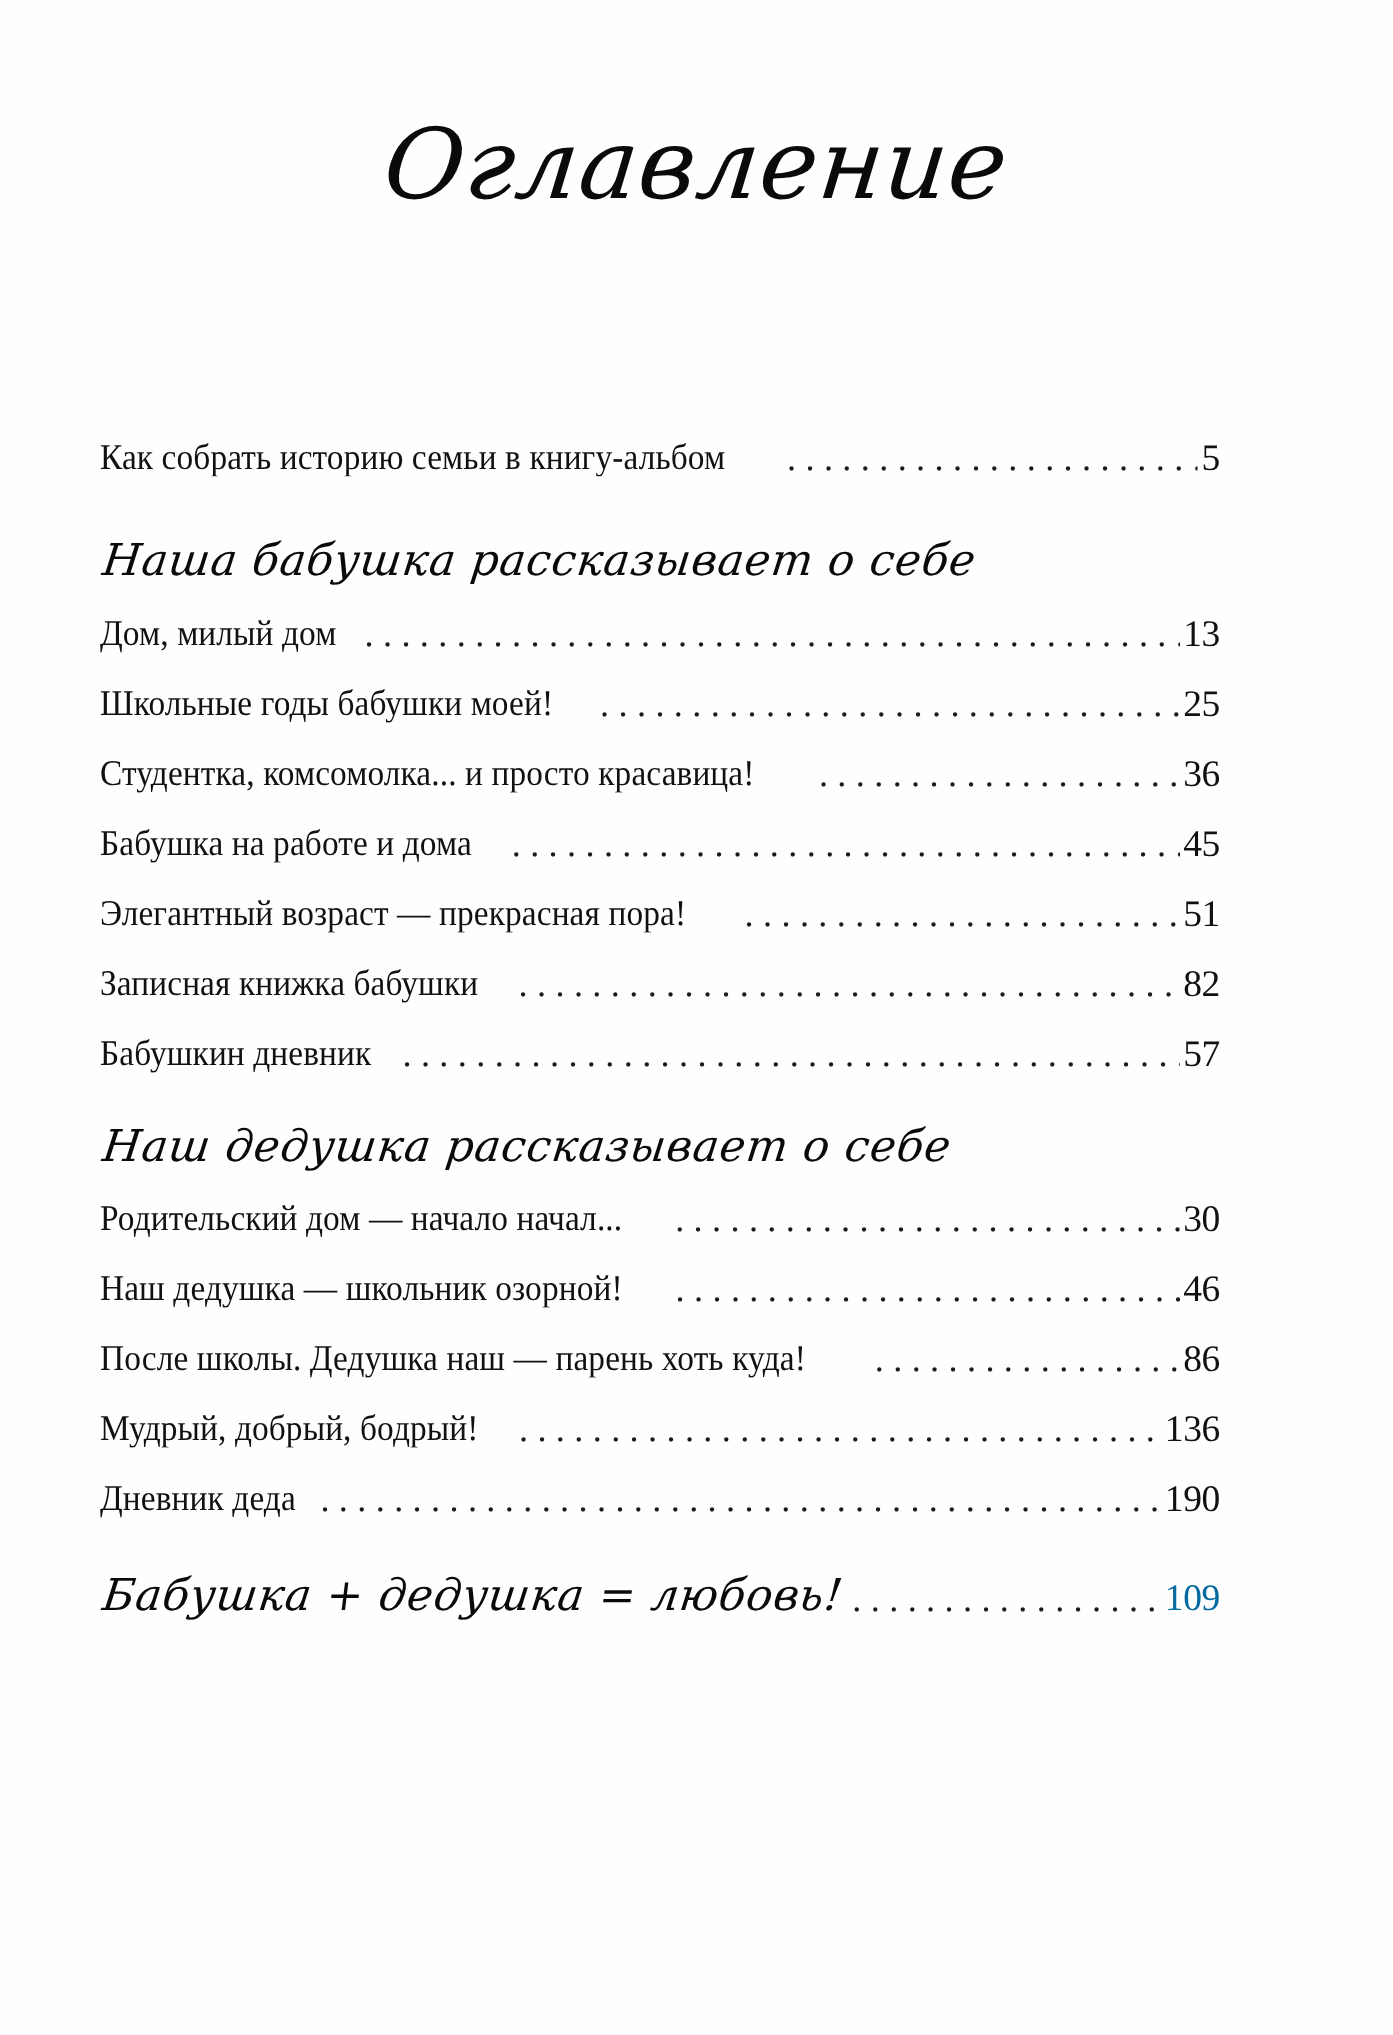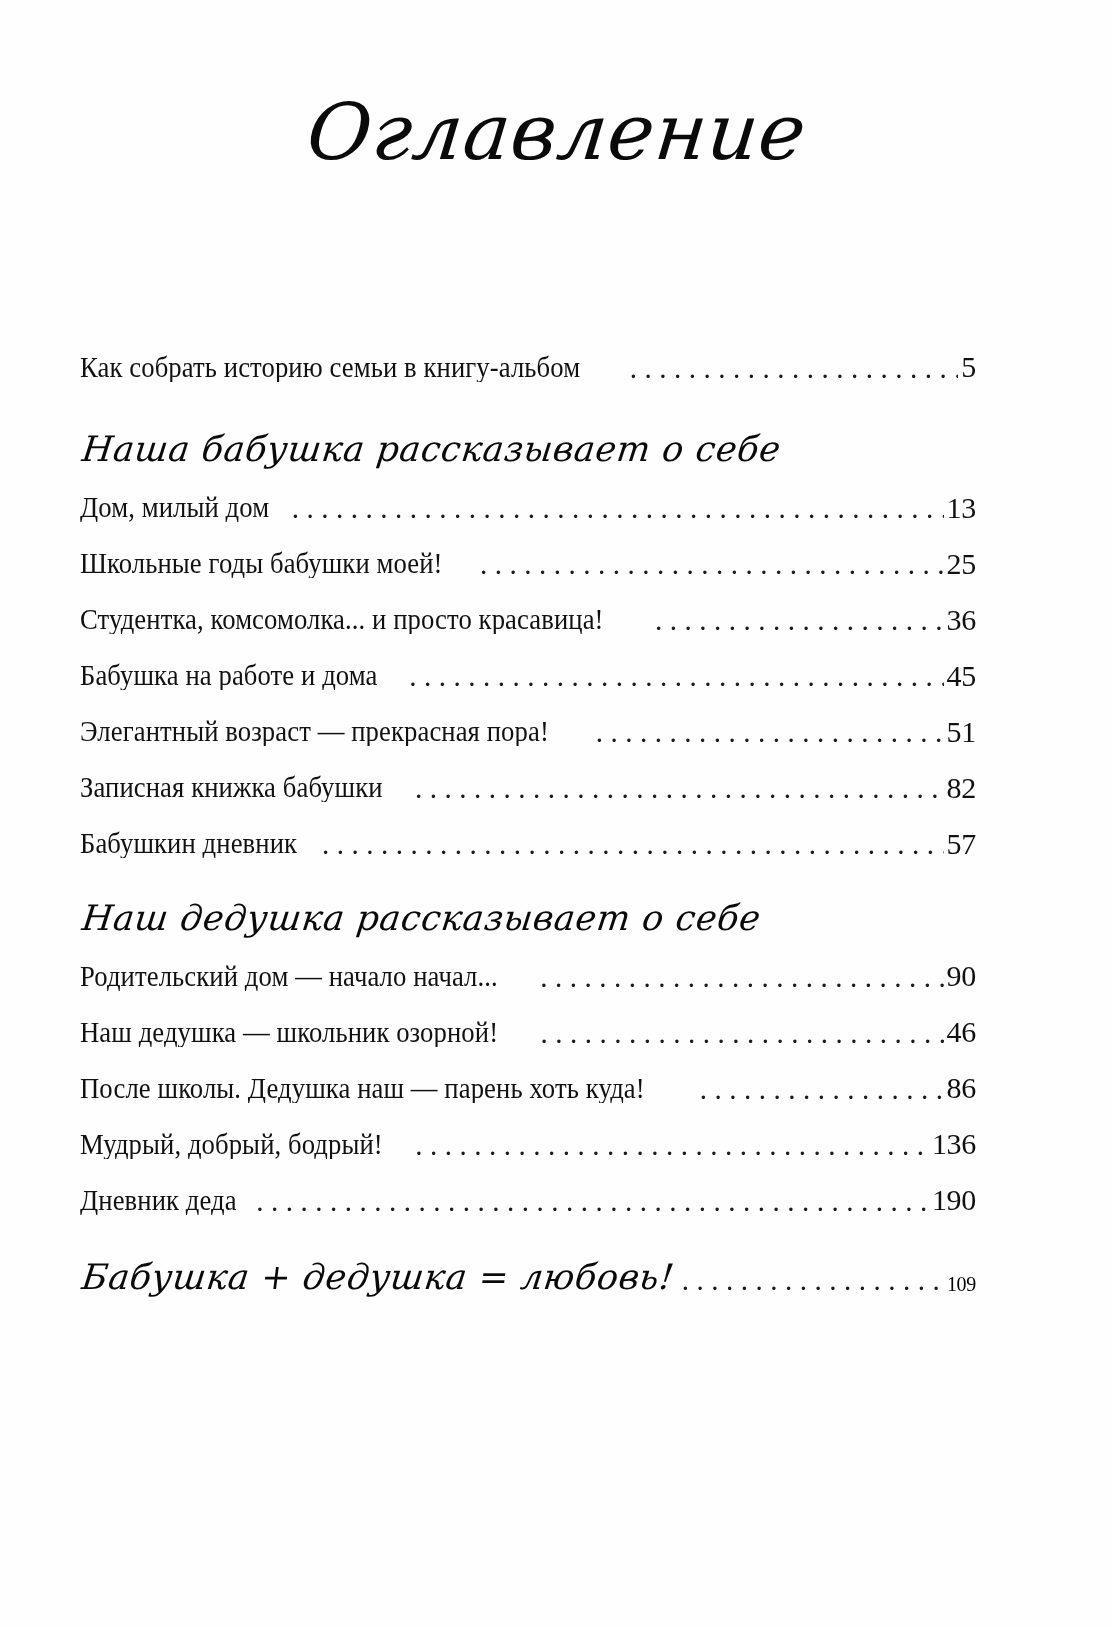--- a/index.html
+++ b/index.html
@@ -45,21 +45,21 @@
   .toc-body {
     position: absolute;
     left: 80px;
     top: 352px;
     width: 896px;
   }
 
   
   .entry {
     display: flex;
-    align-items: center;
+    align-items: flex-start;
     width: 100%;
     font-family: "Liberation Serif", "DejaVu Serif", serif;
     font-size: 29px;
     line-height: 1.0;
     color: #111111;
     margin-bottom: 26px;
     white-space: nowrap;
   }
   .entry .etitle {
     flex: 0 1 auto;
@@ -148,23 +148,23 @@
     bottom: -0.04em;
     white-space: nowrap;
     letter-spacing: 7.5px;
     font-size: 29px;
     font-family: "Liberation Serif", serif;
     color: #1a1a1a;
   }
   .final-entry .epage {
     flex: 0 0 auto;
     font-family: "Liberation Serif", "DejaVu Serif", serif;
-    font-size: 20px;
+    font-size: 30px;
     letter-spacing: -0.3px;
-    color: #000000;
+    color: #0369a1;
   }
 </style>
 </head>
 <body>
 
 <div class="page">
 
   <div class="toc-title">Оглавление</div>
 
   <div class="toc-body">
@@ -214,21 +214,21 @@
         <span class="epage">57</span>
       </div>
     </div>
 
     <div class="group">
       <div class="section-heading">Наш дедушка рассказывает о себе</div>
 
       <div class="entry">
         <span class="etitle">Родительский дом — начало начал...</span>
         <span class="leader"></span>
-        <span class="epage">90</span>
+        <span class="epage">30</span>
       </div>
       <div class="entry">
         <span class="etitle">Наш дедушка — школьник озорной!</span>
         <span class="leader"></span>
         <span class="epage">46</span>
       </div>
       <div class="entry">
         <span class="etitle">После школы. Дедушка наш — парень хоть куда!</span>
         <span class="leader"></span>
         <span class="epage">86</span>

